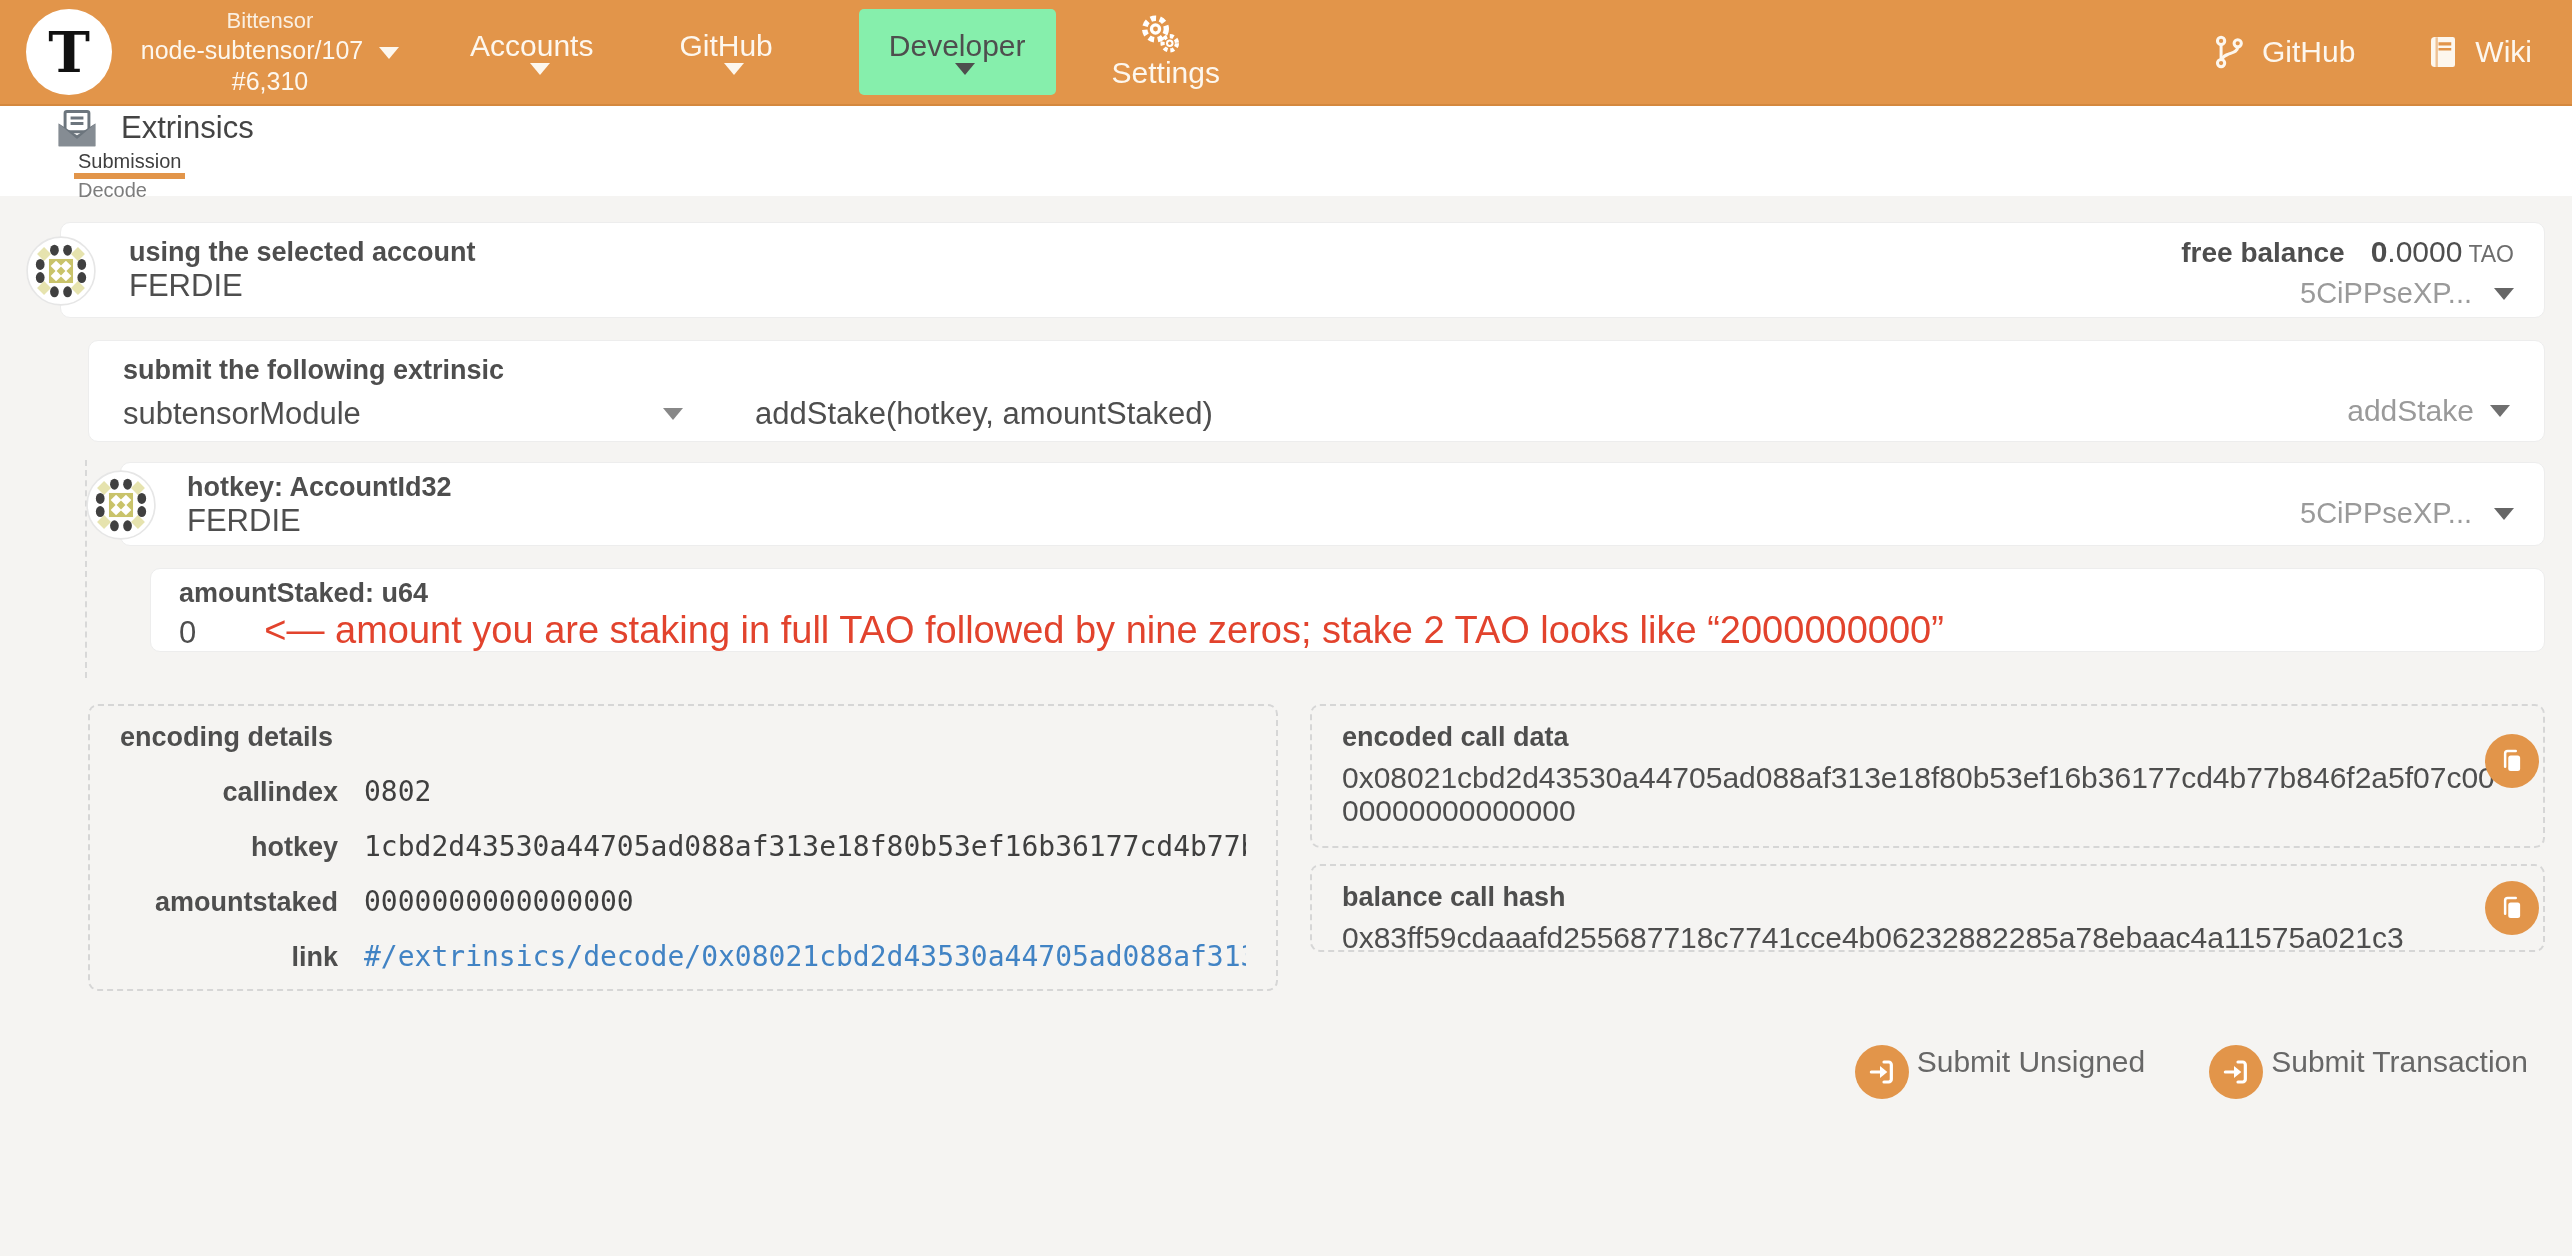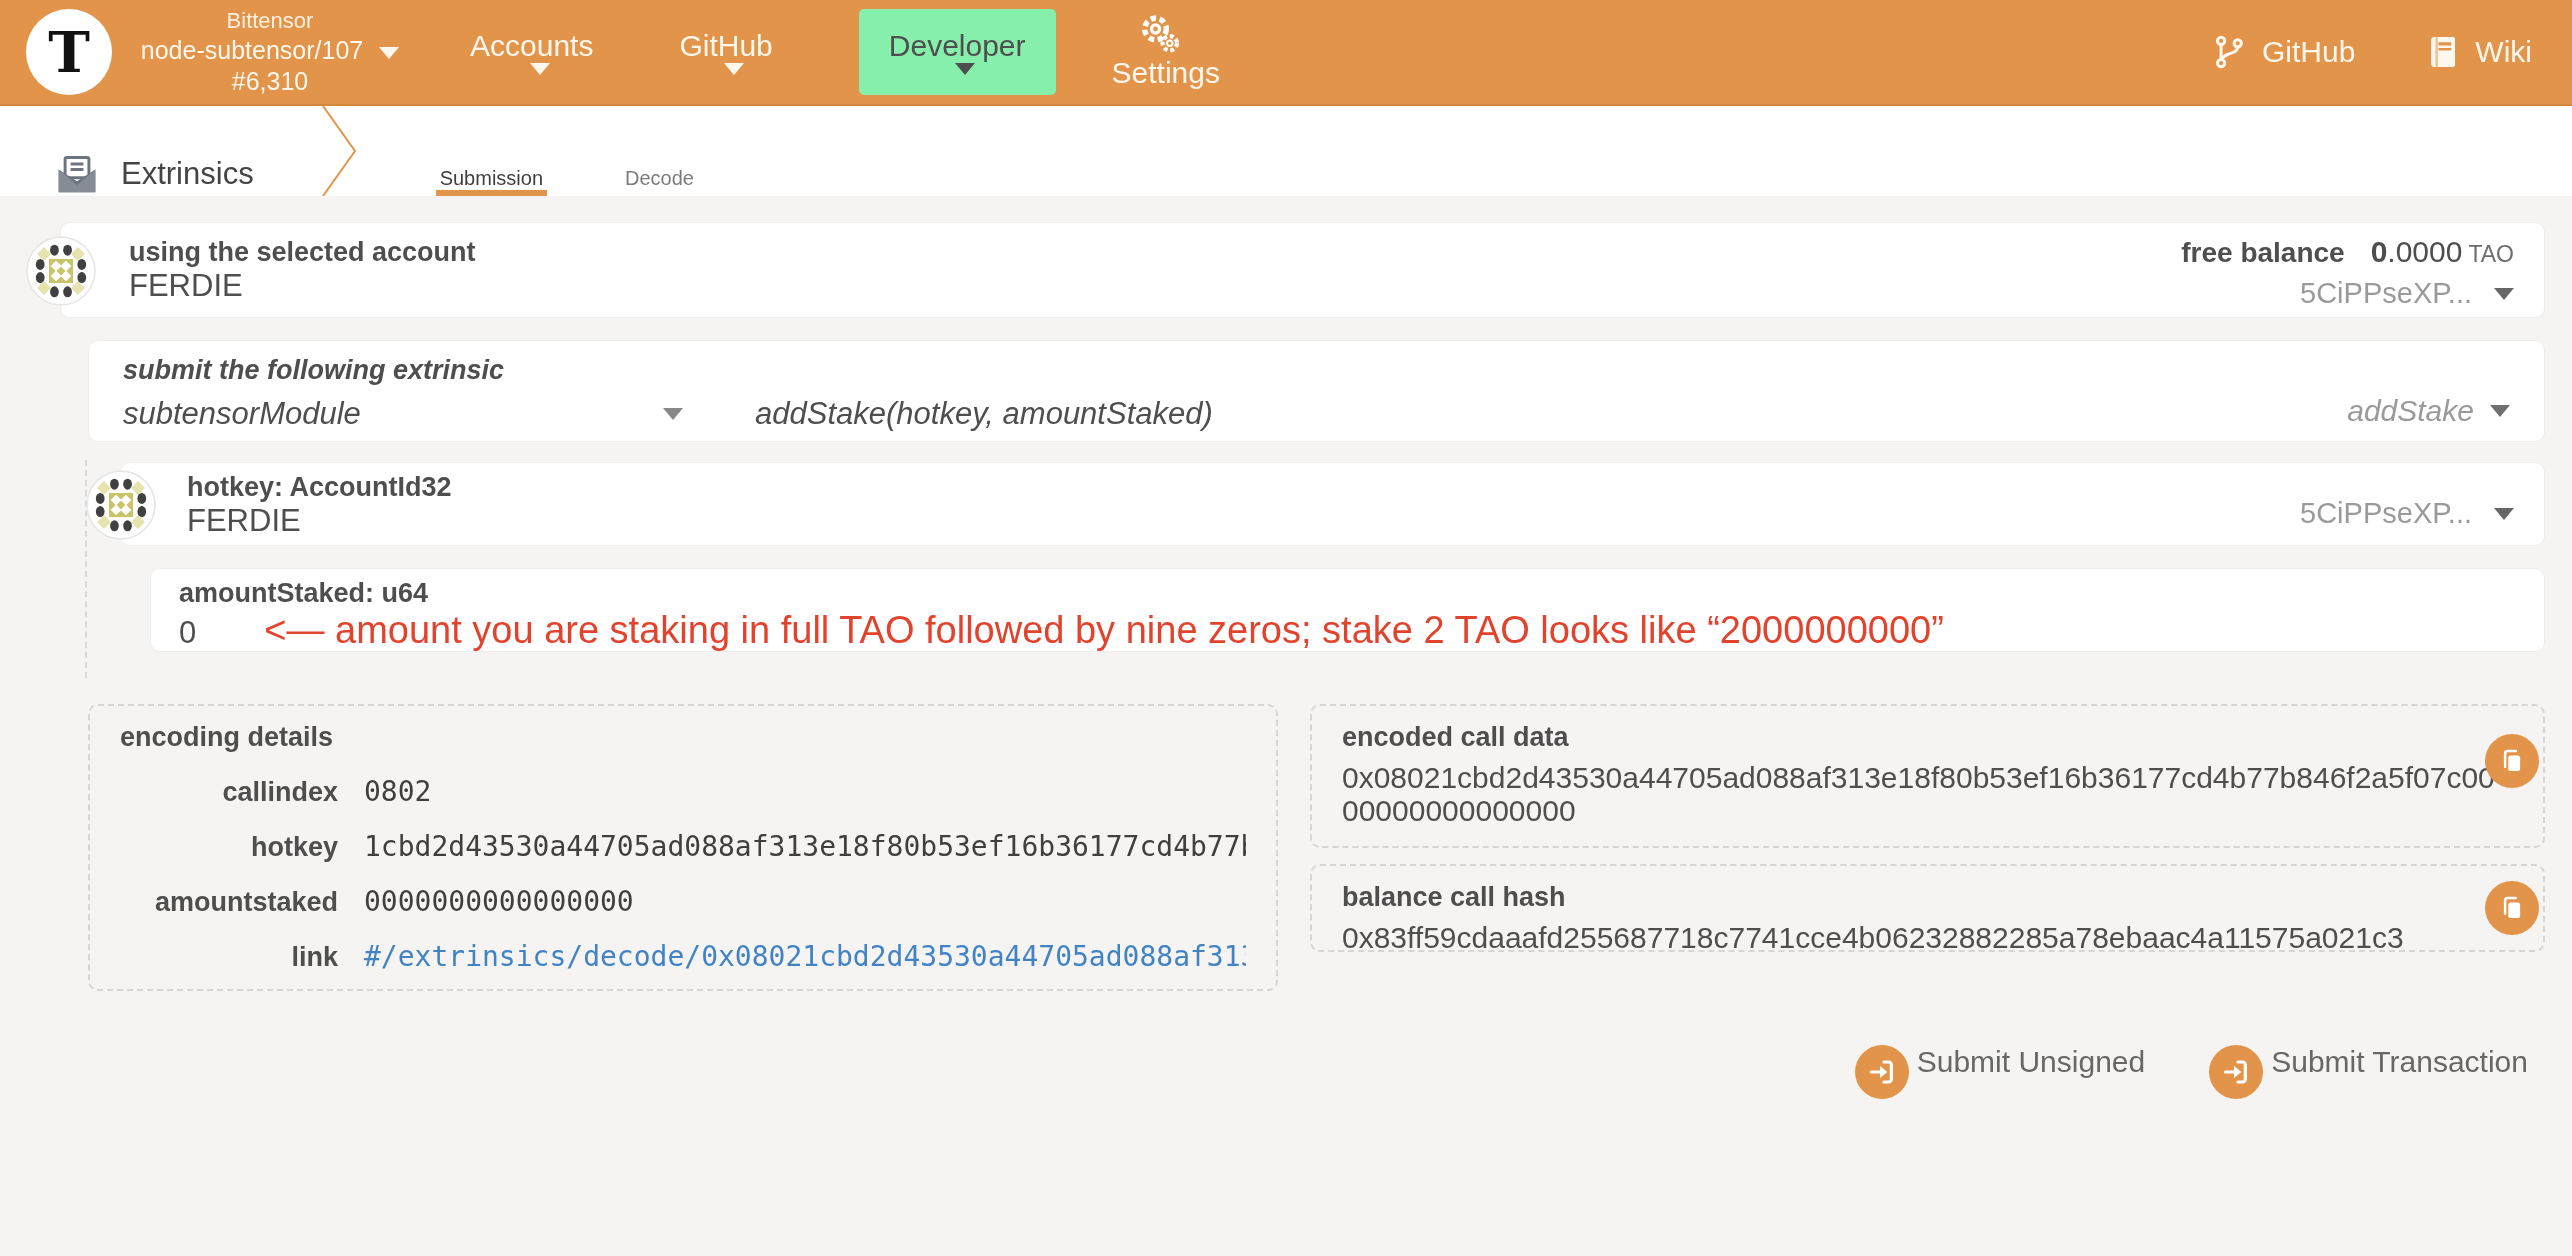--- a/index.html
+++ b/index.html
@@ -24,21 +24,21 @@
   .caret { width:0; height:0; border-left:10px solid transparent; border-right:10px solid transparent;
            border-top:12px solid #fdf7ee; display:inline-block; margin-left:16px; }
   .caret-dark { border-top-color:#4e4e4e; }
   .caret-gray { border-top-color:#6f6f6f; }
   .gears { margin-right:12px; }
   .spacer { flex:1; }
   .ext-link { display:flex; align-items:center; font-size:30px; margin-left:70px; cursor:pointer; }
   .ext-link svg { margin-right:14px; }
 
   
-  .tabbar { height:90px; background:#fff; display:flex; align-items:flex-end; }
+  .tabbar { height:90px; background:#fff; display:flex; align-items:flex-start;flex-direction:column; }
   .section-title { display:flex; align-items:center; margin-left:55px; font-size:31px; color:#444; }
   .section-title svg { margin-right:22px; }
   .chev-sep { margin-left:66px; }
   .tab { display:flex; align-items:center; font-size:20px; color:#7c7c7c; margin-left:74px;
          cursor:pointer; border-bottom:6px solid transparent; padding:0 4px; }
   .tab.active { color:#3f3f3f; border-bottom-color:#e2954a; }
 
   
   .content { padding-top:26px; }
   .box { background:#fff; border:1px solid #ededed; border-radius:10px; position:relative; }
@@ -50,21 +50,21 @@
   .acc-right { position:absolute; right:30px; top:12px; text-align:right; }
   .balance { font-size:28px; color:#4e4e4e; }
   .blabel { font-weight:700; margin-right:26px; }
   .bint { font-weight:700; font-size:30px; }
   .bfrac { font-size:30px; }
   .bunit { font-size:23px; color:#6d6d6d; margin-left:6px; }
   .addr { margin-top:8px; font-size:29px; color:#9a9a9a; display:flex; align-items:center;
           justify-content:flex-end; cursor:pointer; }
   .addr .caret { border-top-color:#666; margin-left:22px; }
 
-  .extrinsic-box { margin:22px 27px 0 88px; height:102px; padding:14px 34px 0 34px;font-style:italic; }
+  .extrinsic-box { margin:22px 27px 0 88px; height:102px; padding:14px 34px 0 34px; }
   .select-row { display:flex; align-items:center; margin-top:10px; }
   .module-select { display:flex; align-items:center; width:560px; font-size:31px; cursor:pointer; }
   .module-select .caret { margin-left:auto; border-top-color:#888; }
   .method-sig { font-size:31px; margin-left:72px; }
   .method-short { margin-left:auto; display:flex; align-items:center; font-size:30px; color:#9a9a9a;
                   cursor:pointer; margin-top:-6px; }
 
   .params { margin-left:85px; margin-top:18px; border-left:2px dashed #d8d8d8;
             padding:2px 0 26px 33px; }
   .hotkey-box { margin-right:27px; height:84px; padding:9px 34px 0 66px; }

